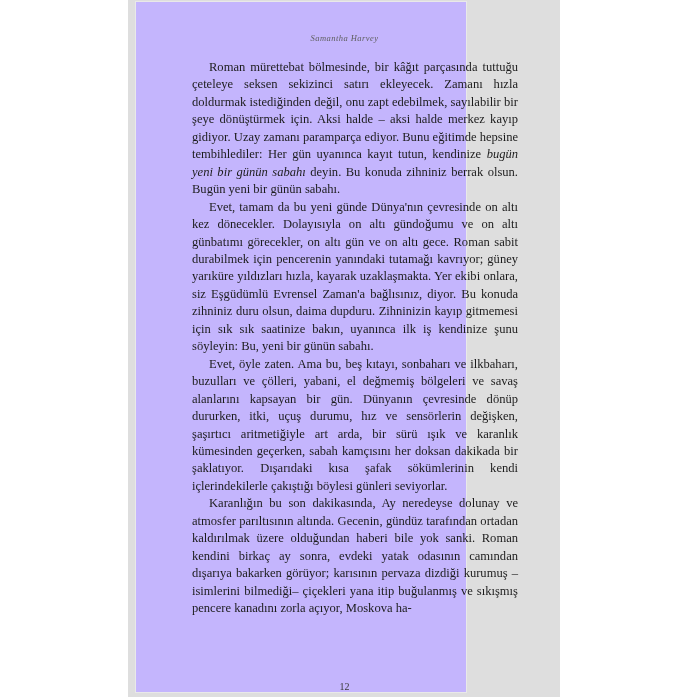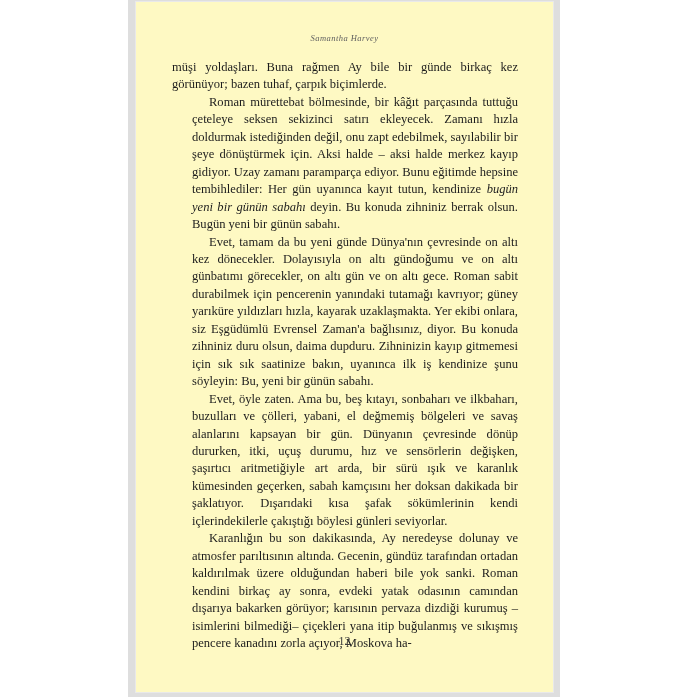--- a/index.html
+++ b/index.html
@@ -29,23 +29,23 @@
     width: 432px;
     height: 697px;
     background: #dedede;
   }
 
   
   #page-sheet {
     position: absolute;
     left: 136px;
     top: 2px;
-    width: 417px;
+    width: 330px;
     height: 690px;
-    background: #fef9c3;
+    background: #c4b5fd;
     box-shadow: 0 0 0 1px #e9e9e9;
   }
 
   
   #running-head {
     position: absolute;
     left: 0;
     top: 31px;
     width: 417px;
     text-align: center;
@@ -83,41 +83,40 @@
   }
 
   .em {
     font-style: italic;
   }
 
   
   #folio {
     position: absolute;
     left: 0;
-    top: 632px;
+    top: 679px;
     width: 417px;
     text-align: center;
-    font-size: 12px;
+    font-size: 10px;
     color: #3a3a3a;
     font-family: "Liberation Serif", "DejaVu Serif", serif;
   }
 </style>
 </head>
 <body>
 
 <div id="viewport">
 
   <div id="page-frame"></div>
 
   <div id="page-sheet">
 
     <div id="running-head">Samantha Harvey</div>
 
     <div id="text-column">
-        <p>müşi yoldaşları. Buna rağmen Ay bile bir günde birkaç kez görünüyor; bazen tuhaf, çarpık biçimlerde.</p>
         <p class="indented">Roman mürettebat bölmesinde, bir kâğıt parçasında tuttuğu çeteleye seksen sekizinci satırı ekleyecek. Zamanı hızla doldurmak istediğinden değil, onu zapt edebilmek, sayılabilir bir şeye dönüştürmek için. Aksi halde – aksi halde merkez kayıp gidiyor. Uzay zamanı paramparça ediyor. Bunu eğitimde hepsine tembihlediler: Her gün uyanınca kayıt tutun, kendinize <span class="em">bugün yeni bir günün sabahı</span> deyin. Bu konuda zihniniz berrak olsun. Bugün yeni bir günün sabahı.</p>
         <p class="indented">Evet, tamam da bu yeni günde Dünya'nın çevresinde on altı kez dönecekler. Dolayısıyla on altı gündoğumu ve on altı günbatımı görecekler, on altı gün ve on altı gece. Roman sabit durabilmek için pencerenin yanındaki tutamağı kavrıyor; güney yarıküre yıldızları hızla, kayarak uzaklaşmakta. Yer ekibi onlara, siz Eşgüdümlü Evrensel Zaman'a bağlısınız, diyor. Bu konuda zihniniz duru olsun, daima dupduru. Zihninizin kayıp gitmemesi için sık sık saatinize bakın, uyanınca ilk iş kendinize şunu söyleyin: Bu, yeni bir günün sabahı.</p>
         <p class="indented">Evet, öyle zaten. Ama bu, beş kıtayı, sonbaharı ve ilkbaharı, buzulları ve çölleri, yabani, el değmemiş bölgeleri ve savaş alanlarını kapsayan bir gün. Dünyanın çevresinde dönüp dururken, itki, uçuş durumu, hız ve sensörlerin değişken, şaşırtıcı aritmetiğiyle art arda, bir sürü ışık ve karanlık kümesinden geçerken, sabah kamçısını her doksan dakikada bir şaklatıyor. Dışarıdaki kısa şafak sökümlerinin kendi içlerindekilerle çakıştığı böylesi günleri seviyorlar.</p>
         <p class="indented">Karanlığın bu son dakikasında, Ay neredeyse dolunay ve atmosfer parıltısının altında. Gecenin, gündüz tarafından ortadan kaldırılmak üzere olduğundan haberi bile yok sanki. Roman kendini birkaç ay sonra, evdeki yatak odasının camından dışarıya bakarken görüyor; karısının pervaza dizdiği kurumuş –isimlerini bilmediği– çiçekleri yana itip buğulanmış ve sıkışmış pencere kanadını zorla açıyor, Moskova ha-</p>
       </div>
 
     <div id="folio">12</div>
 
   </div>
 </div>

